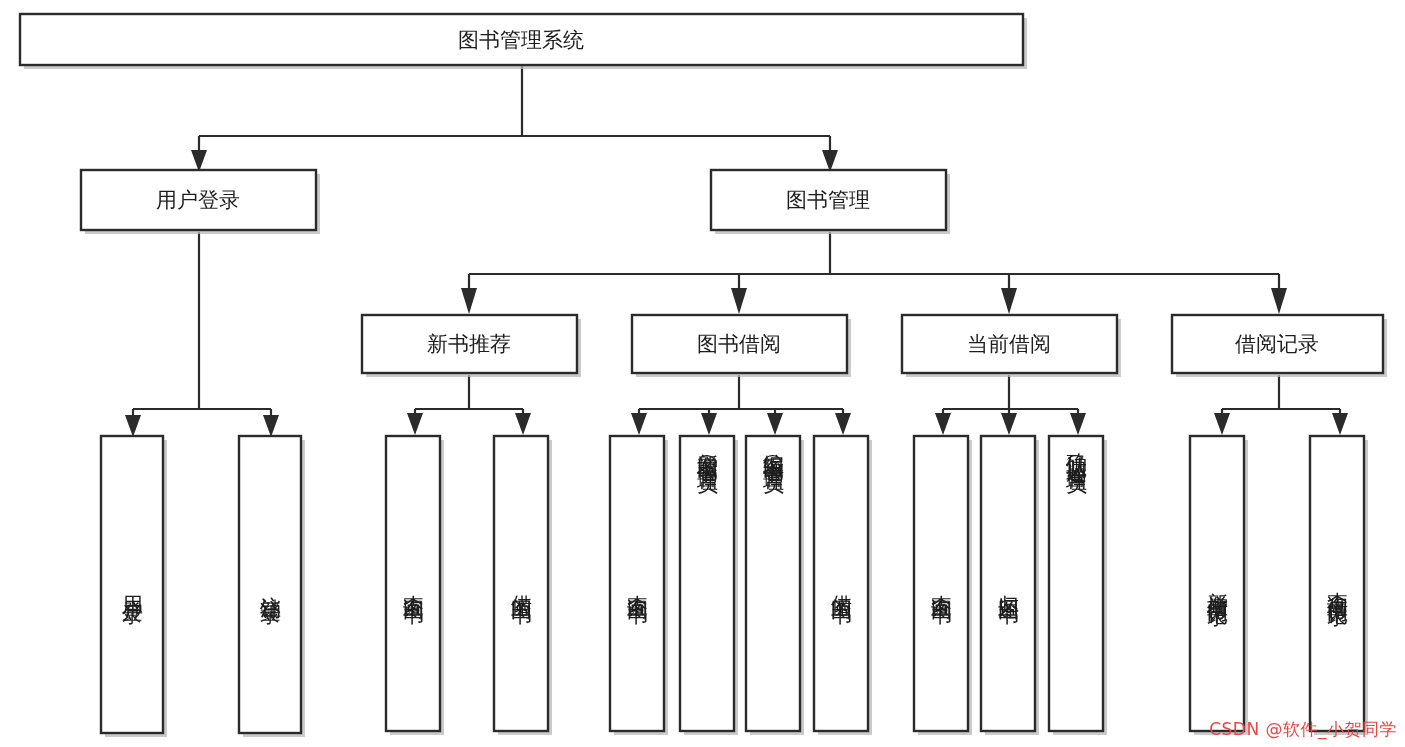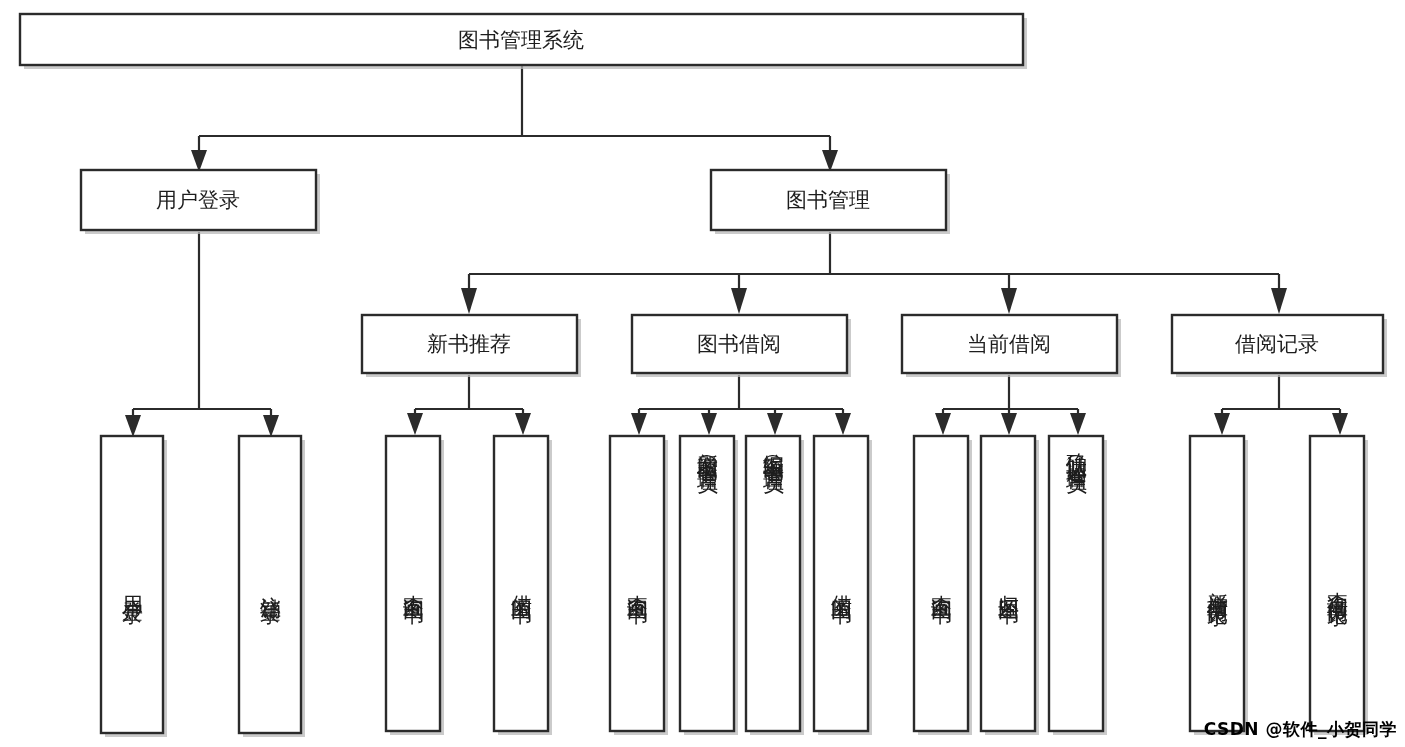--- a/index.html
+++ b/index.html
@@ -72,24 +72,23 @@
     letter-spacing: 3px;
     white-space: nowrap;
     text-align: center;
   }
   #watermark {
     position: absolute;
     right: 8px;
     bottom: 6px;
     font-family: "DejaVu Sans", "Liberation Sans", sans-serif;
     font-size: 17px;
-    color: #000000;
+    color: #ef4444;
     letter-spacing: 0.5px;
     white-space: nowrap;
-    font-weight: bold;
   }
 </style>
 </head>
 <body>
 
 <div id="diagram-root">
 
   <svg id="flow" viewBox="0 0 1405 747">
 
     <g>

